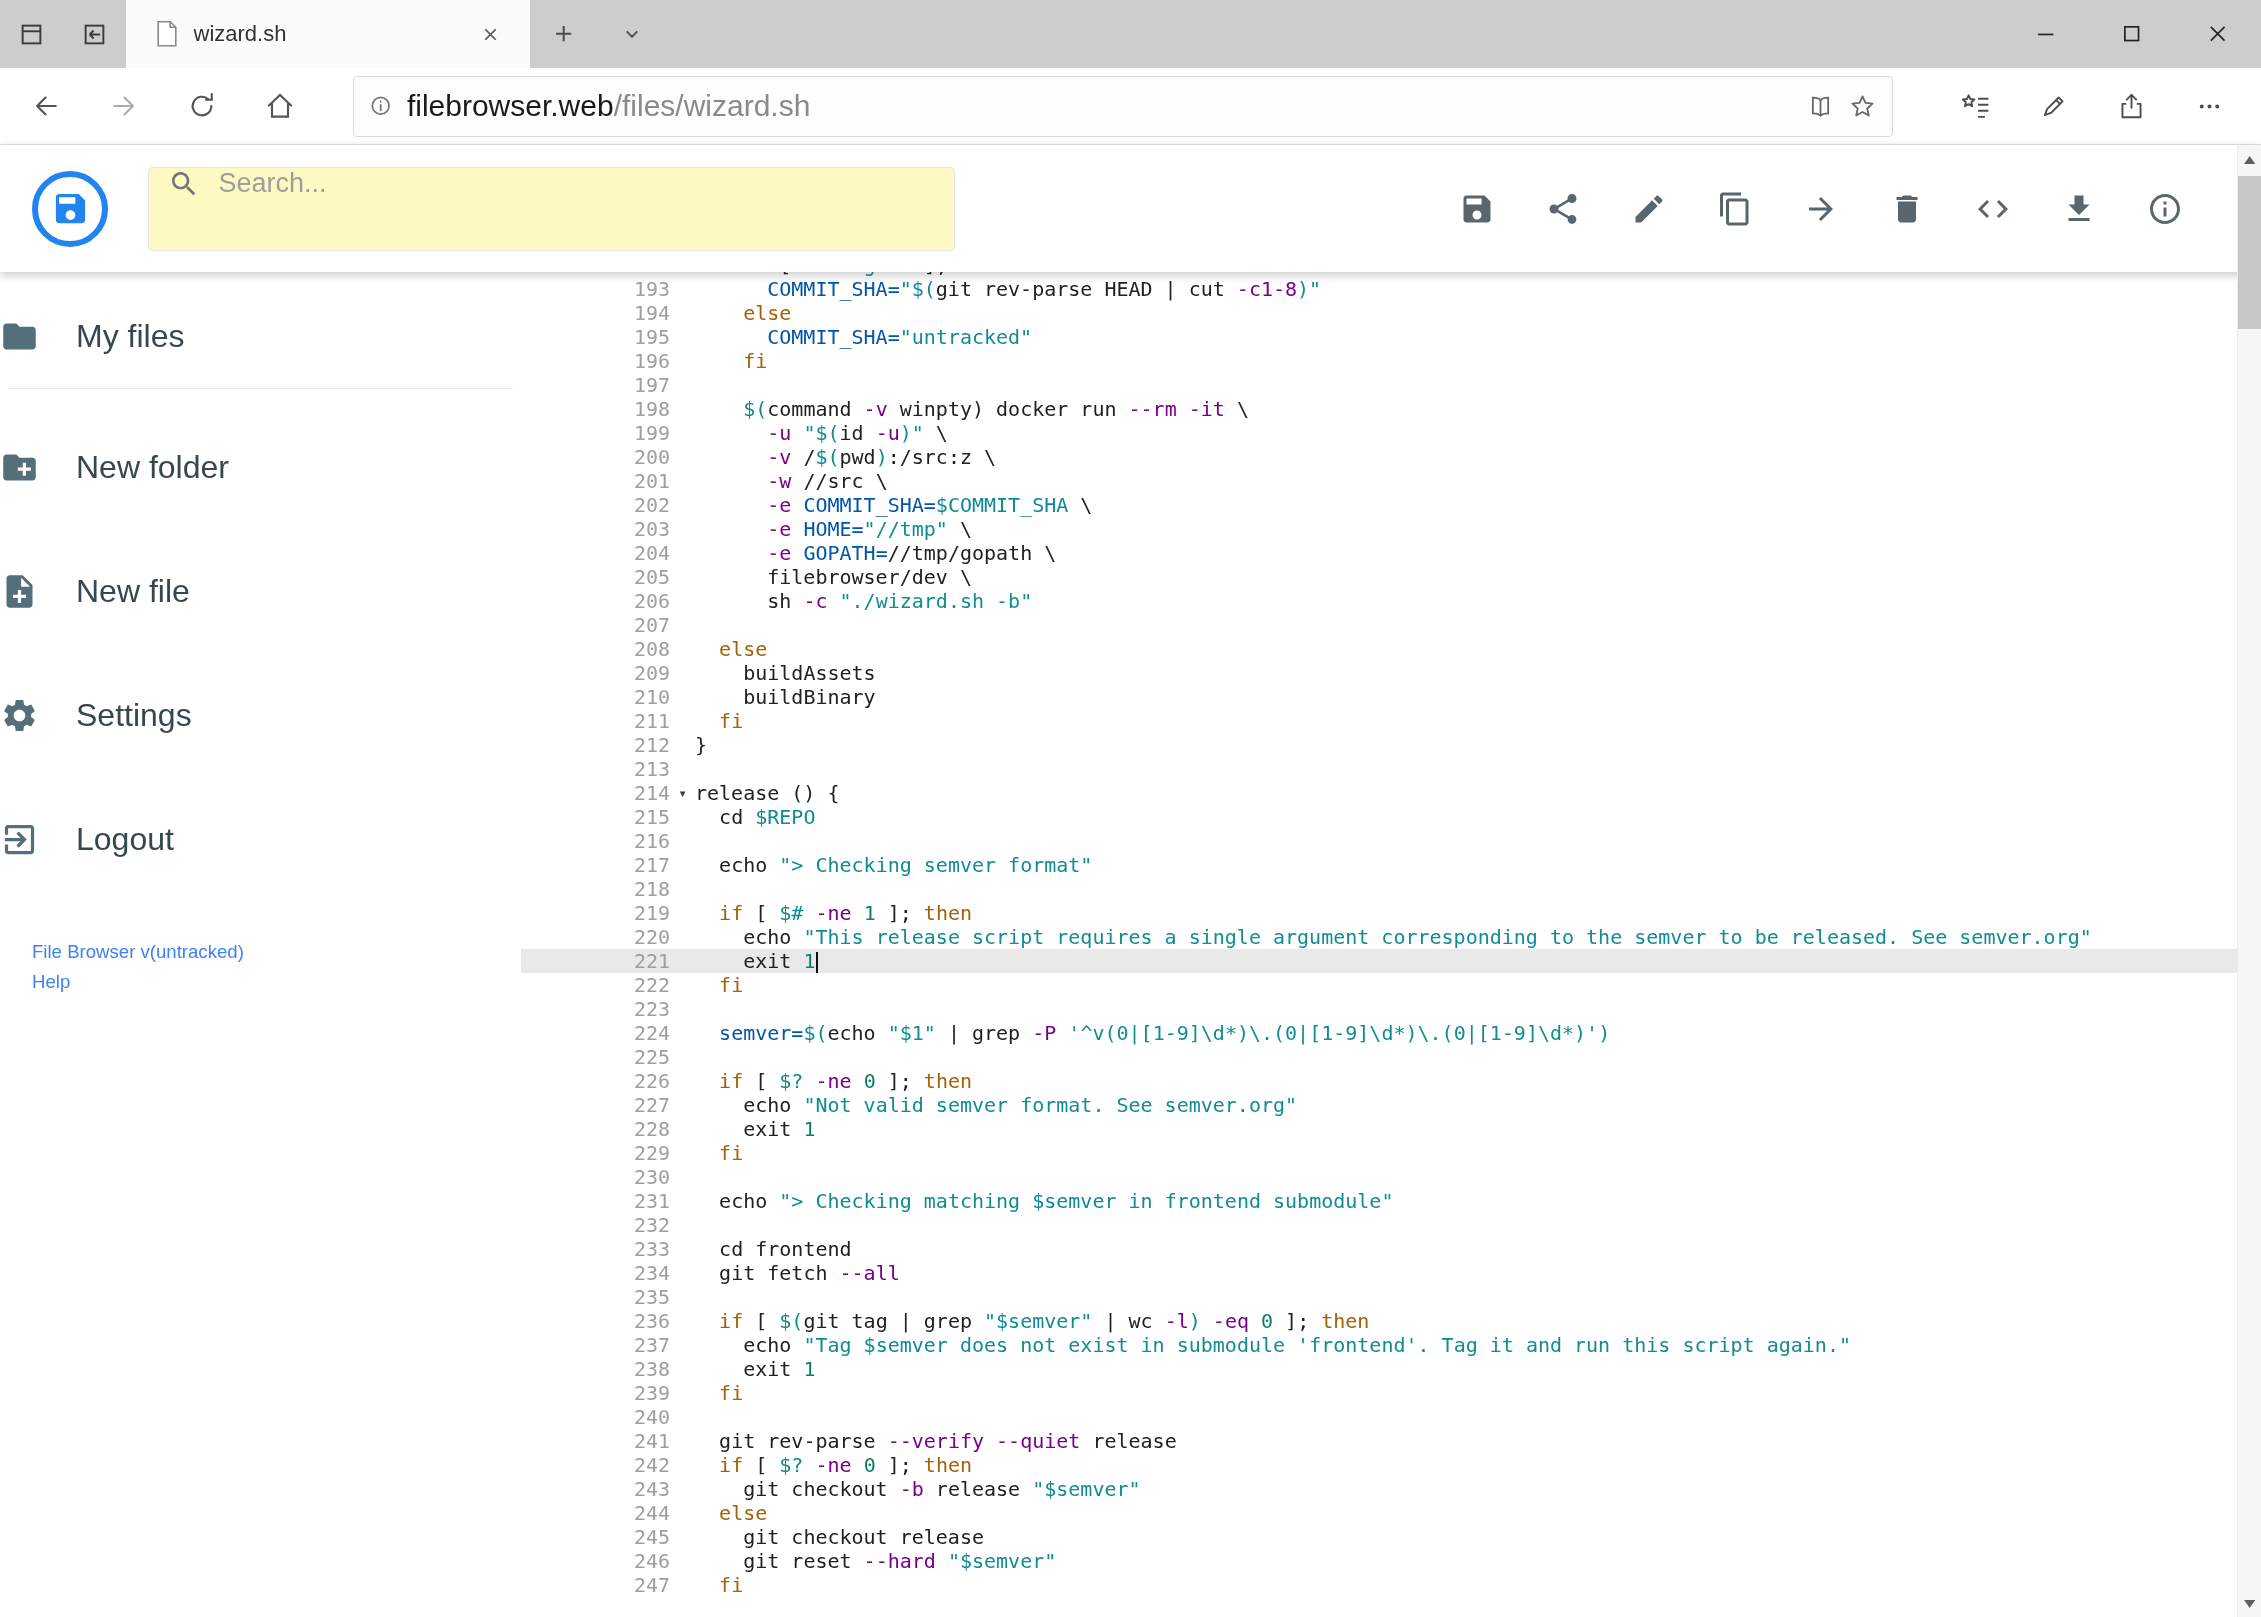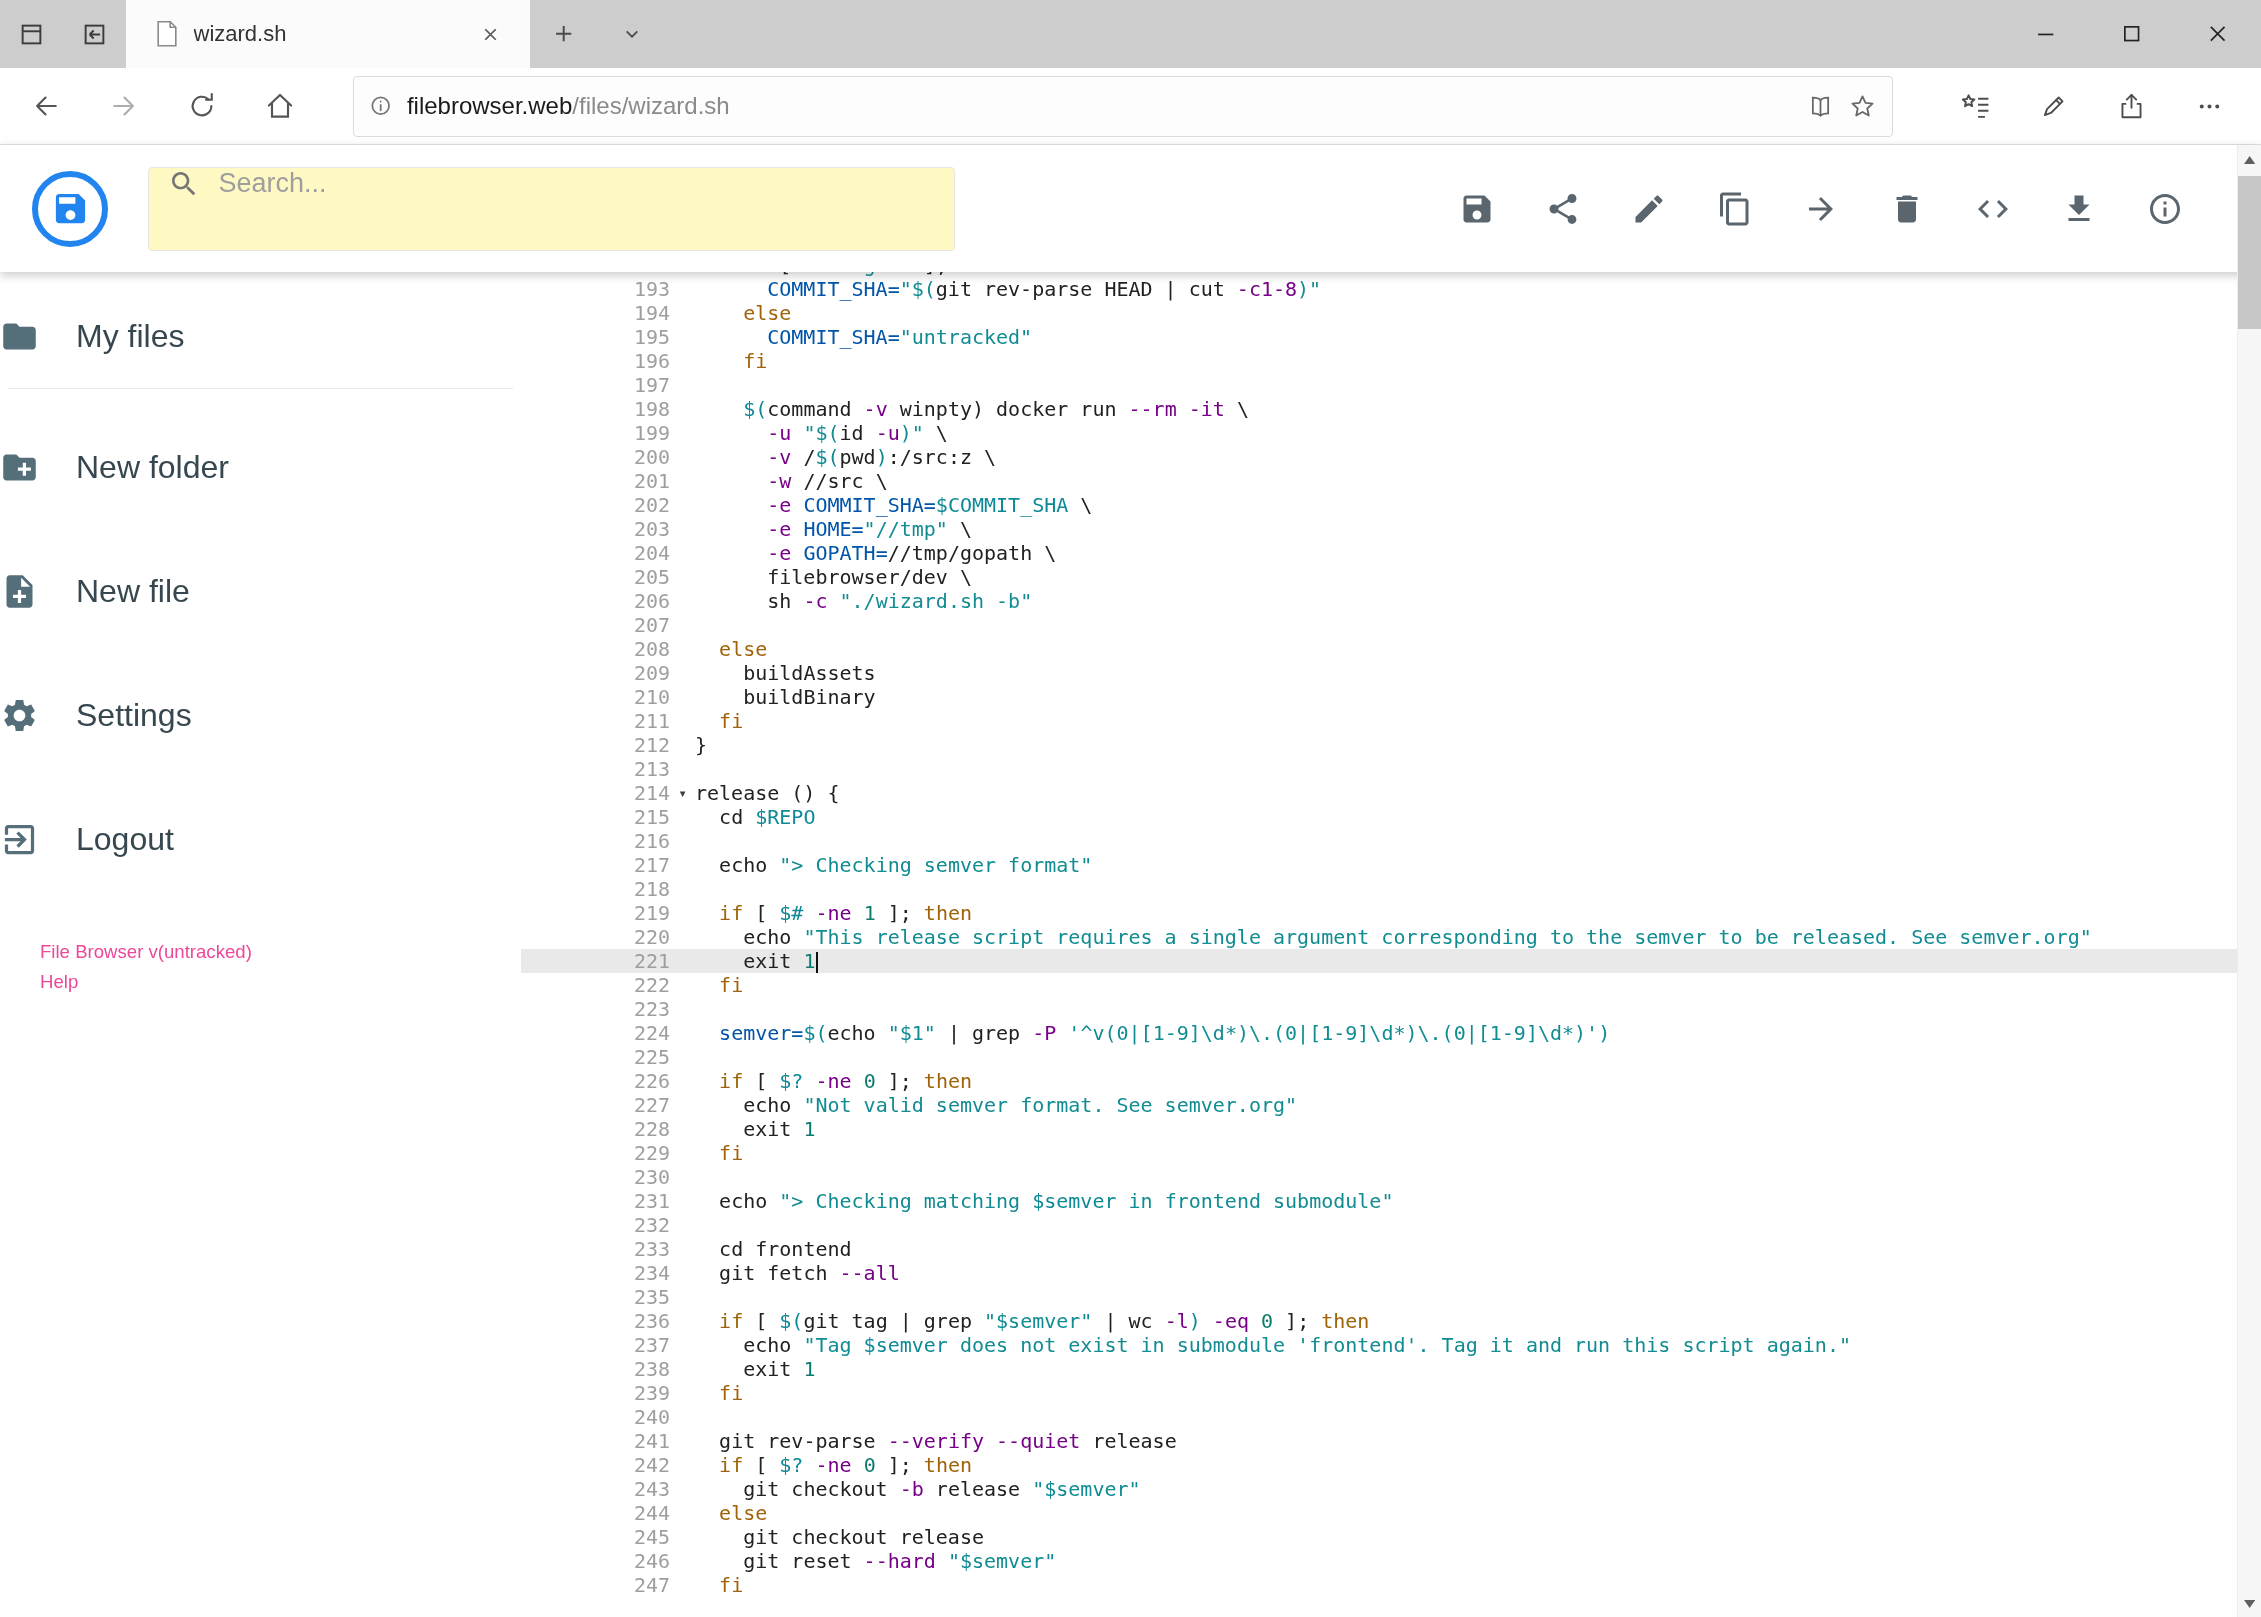--- a/index.html
+++ b/index.html
@@ -14,21 +14,21 @@
   .tab-close, .newtab-btn, .tabchev-btn { display:flex; align-items:center; justify-content:center; color:#4a4a4a; }
   .newtab-btn { width:68px; } .tabchev-btn { width:68px; }
   .win-controls { margin-left:auto; display:flex; }
   .win-btn { width:86px; display:flex; align-items:center; justify-content:center; color:#222; }
 
   .addressbar { height:77px; background:#fff; display:flex; align-items:center; padding-left:6.5px; border-bottom:0.8px solid #e3e3e3; }
   .nav-btn { width:78px; height:63px; display:flex; align-items:center; justify-content:center; color:#555; }
   .nav-btn.disabled { color:#adadad; }
   .url-field { margin-left:34px; width:1540px; height:61px; background:#fdfdfd; border:1.6px solid #dadada;
                border-radius:4px; display:flex; align-items:center; padding:0 14.5px 0 13px; gap:13px; }
-  .url-text { font-size:24px; color:#1a1a1a; white-space:nowrap; }
+  .url-text { font-size:30px; color:#1a1a1a; white-space:nowrap; }
   .url-text .path { color:#8a8a8a; }
   .url-spacer { flex:1; }
   .field-icon { color:#5f6368; display:flex; }
   .chrome-right { margin-left:auto; display:flex; padding-right:13px; }
   .chrome-btn { width:78px; height:63px; display:flex; align-items:center; justify-content:center; color:#4d4d4d; }
 
   
   .page { position:relative; height:1473px; background:#fff; }
 
   .app-header { position:relative; z-index:5; height:127px; background:#fff; display:flex; align-items:center;
@@ -47,21 +47,21 @@
   .app-body { display:flex; height:1346px; }
 
   
   .sidebar { width:521px; flex:none; padding-top:13px; display:flex; flex-direction:column; }
   .side-item { display:flex; align-items:center; gap:37px; height:124px; color:#37474f; }
   .side-item.first { height:103px; }
   .side-item .lbl { font-size:32px; }
   .side-item svg { color:#546e7a; flex:none; }
   .side-divider { border-bottom:1.6px solid #ebebeb; margin:0 8px; }
   .side-group { margin-top:16px; }
-  .side-footer { margin-top:36px; padding-left:40px; font-size:18.6px; color:#ec4899; line-height:30px; }
+  .side-footer { margin-top:36px; padding-left:32px; font-size:18.6px; color:#3b82f6; line-height:30px; }
 
   
   .editor { flex:1; overflow:hidden; font-family:"DejaVu Sans Mono", monospace; font-size:20px; color:#212121; }
   .code-lines { margin-top:0; }
   .code-row { display:flex; height:24px; line-height:24px; }
   .code-row.clipped { margin-top:-19.4px; }
   .code-row.active { background:#e9e9e9; }
   .gutter { width:149px; flex:none; text-align:right; color:#9e9e9e; }
   .fold-col { width:25px; flex:none; text-align:center; font-size:14.5px; color:#3c3c3c; }
   .code-text { white-space:pre; flex:1; overflow:hidden; }

